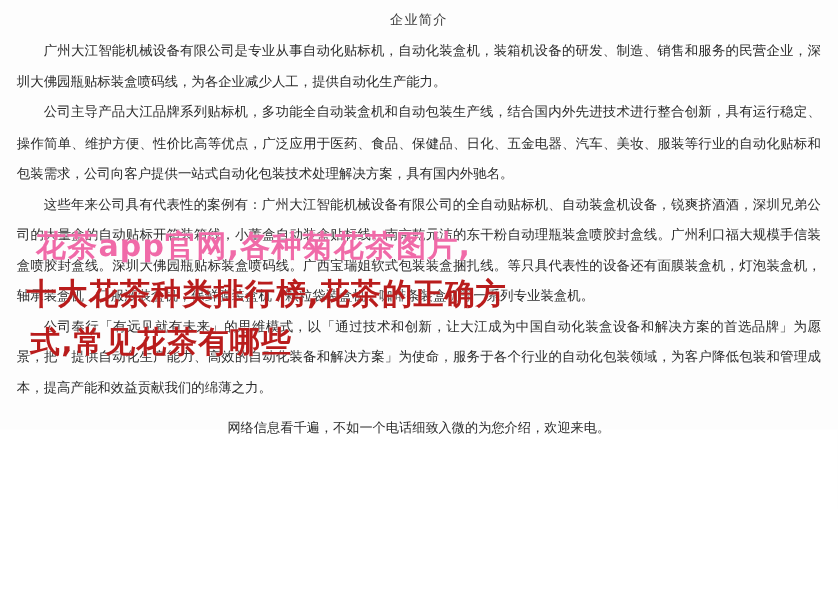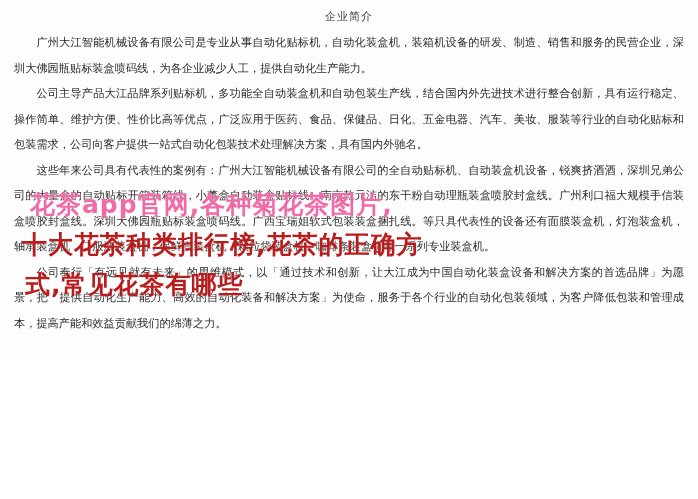--- a/index.html
+++ b/index.html
@@ -79,20 +79,21 @@
 
 <div class="page">
 
   <div class="doc-title">企业简介</div>
 
   <div class="body-text">
     <p>广州大江智能机械设备有限公司是专业从事自动化贴标机，自动化装盒机，装箱机设备的研发、制造、销售和服务的民营企业，深圳大佛园瓶贴标装盒喷码线，为各企业减少人工，提供自动化生产能力。</p>
     <p>公司主导产品大江品牌系列贴标机，多功能全自动装盒机和自动包装生产线，结合国内外先进技术进行整合创新，具有运行稳定、操作简单、维护方便、性价比高等优点，广泛应用于医药、食品、保健品、日化、五金电器、汽车、美妆、服装等行业的自动化贴标和包装需求，公司向客户提供一站式自动化包装技术处理解决方案，具有国内外驰名。</p>
     <p>这些年来公司具有代表性的案例有：广州大江智能机械设备有限公司的全自动贴标机、自动装盒机设备，锐爽挤酒酒，深圳兄弟公司的大量盒的自动贴标开箱装箱线，小董盒自动装盒贴标线。南京乾元洁的东干粉自动理瓶装盒喷胶封盒线。广州利口福大规模手信装盒喷胶封盒线。深圳大佛园瓶贴标装盒喷码线。广西宝瑞姐软式包装装盒捆扎线。等只具代表性的设备还有面膜装盒机，灯泡装盒机，轴承装盒机，口服液装盒机，保鲜膜装盒机，颗粒袋装盒机，咖啡条装盒机等一系列专业装盒机。</p>
     <p>公司奉行「有远见就有未来」的思维模式，以「通过技术和创新，让大江成为中国自动化装盒设备和解决方案的首选品牌」为愿景，把「提供自动化生产能力、高效的自动化装备和解决方案」为使命，服务于各个行业的自动化包装领域，为客户降低包装和管理成本，提高产能和效益贡献我们的绵薄之力。</p>
+    <div class="footer-note">网络信息看千遍，不如一个电话细致入微的为您介绍，欢迎来电。</div>
   </div>
 
   <div class="overlay">
     <div class="overlay-line l1" style="color: rgb(240, 106, 168);">花茶app官网,各种菊花茶图片,</div>
     <div class="overlay-line l2" style="color: #b91c1c;">十大花茶种类排行榜,花茶的正确方</div>
     <div class="overlay-line l3" style="color: #b91c1c; padding-left: 25px;">式,常见花茶有哪些</div>
   </div>
 
 </div>
 

